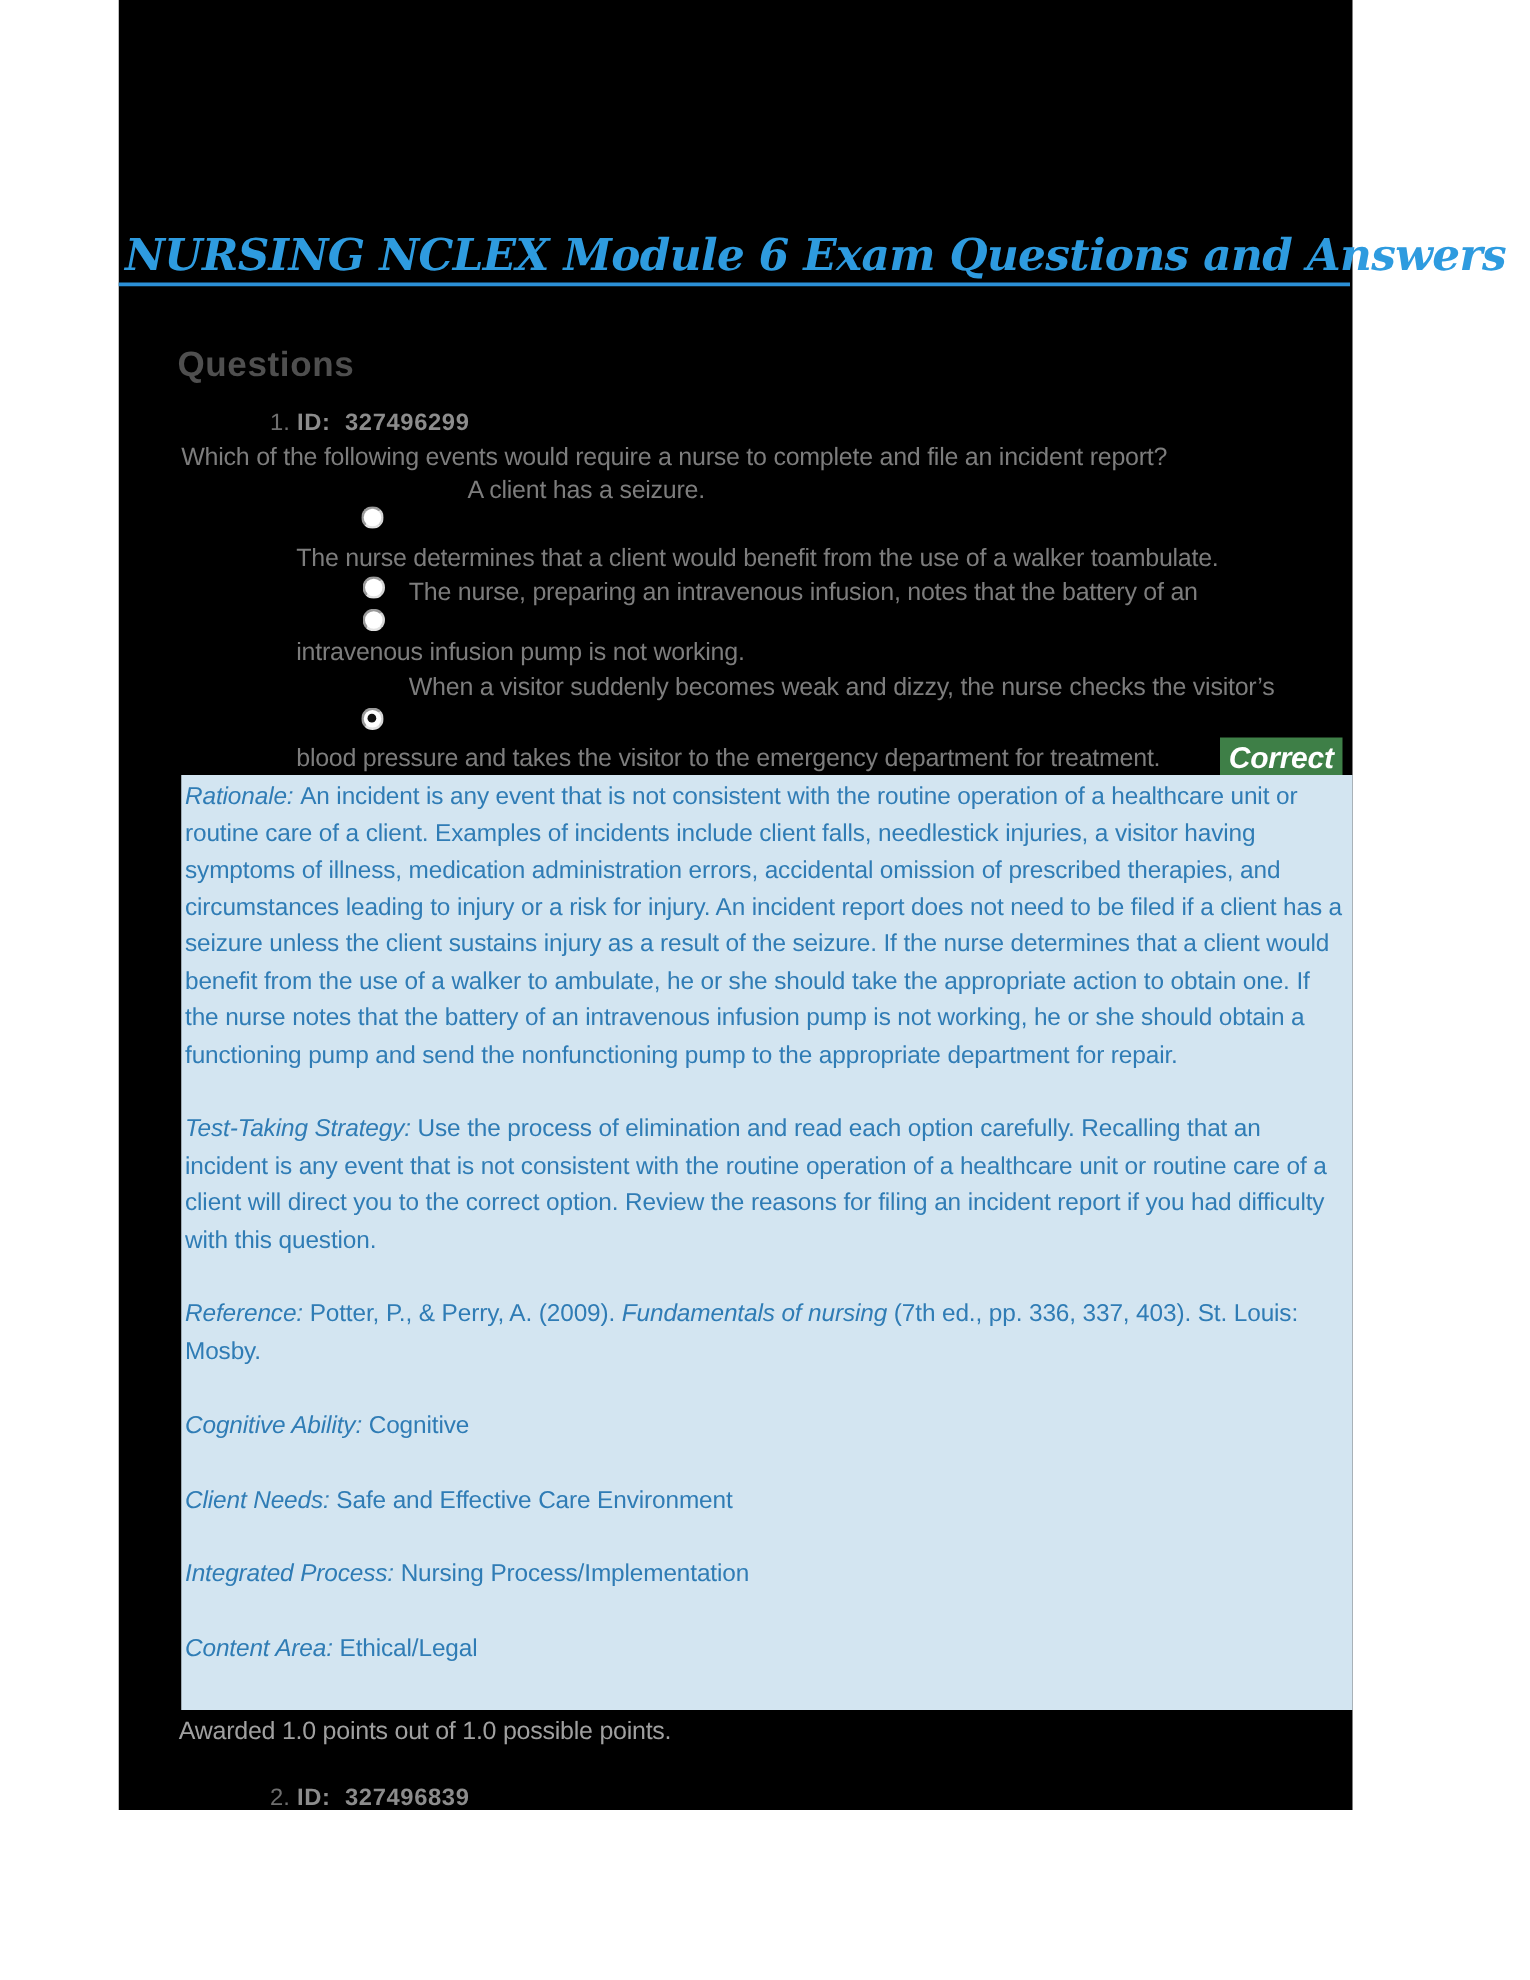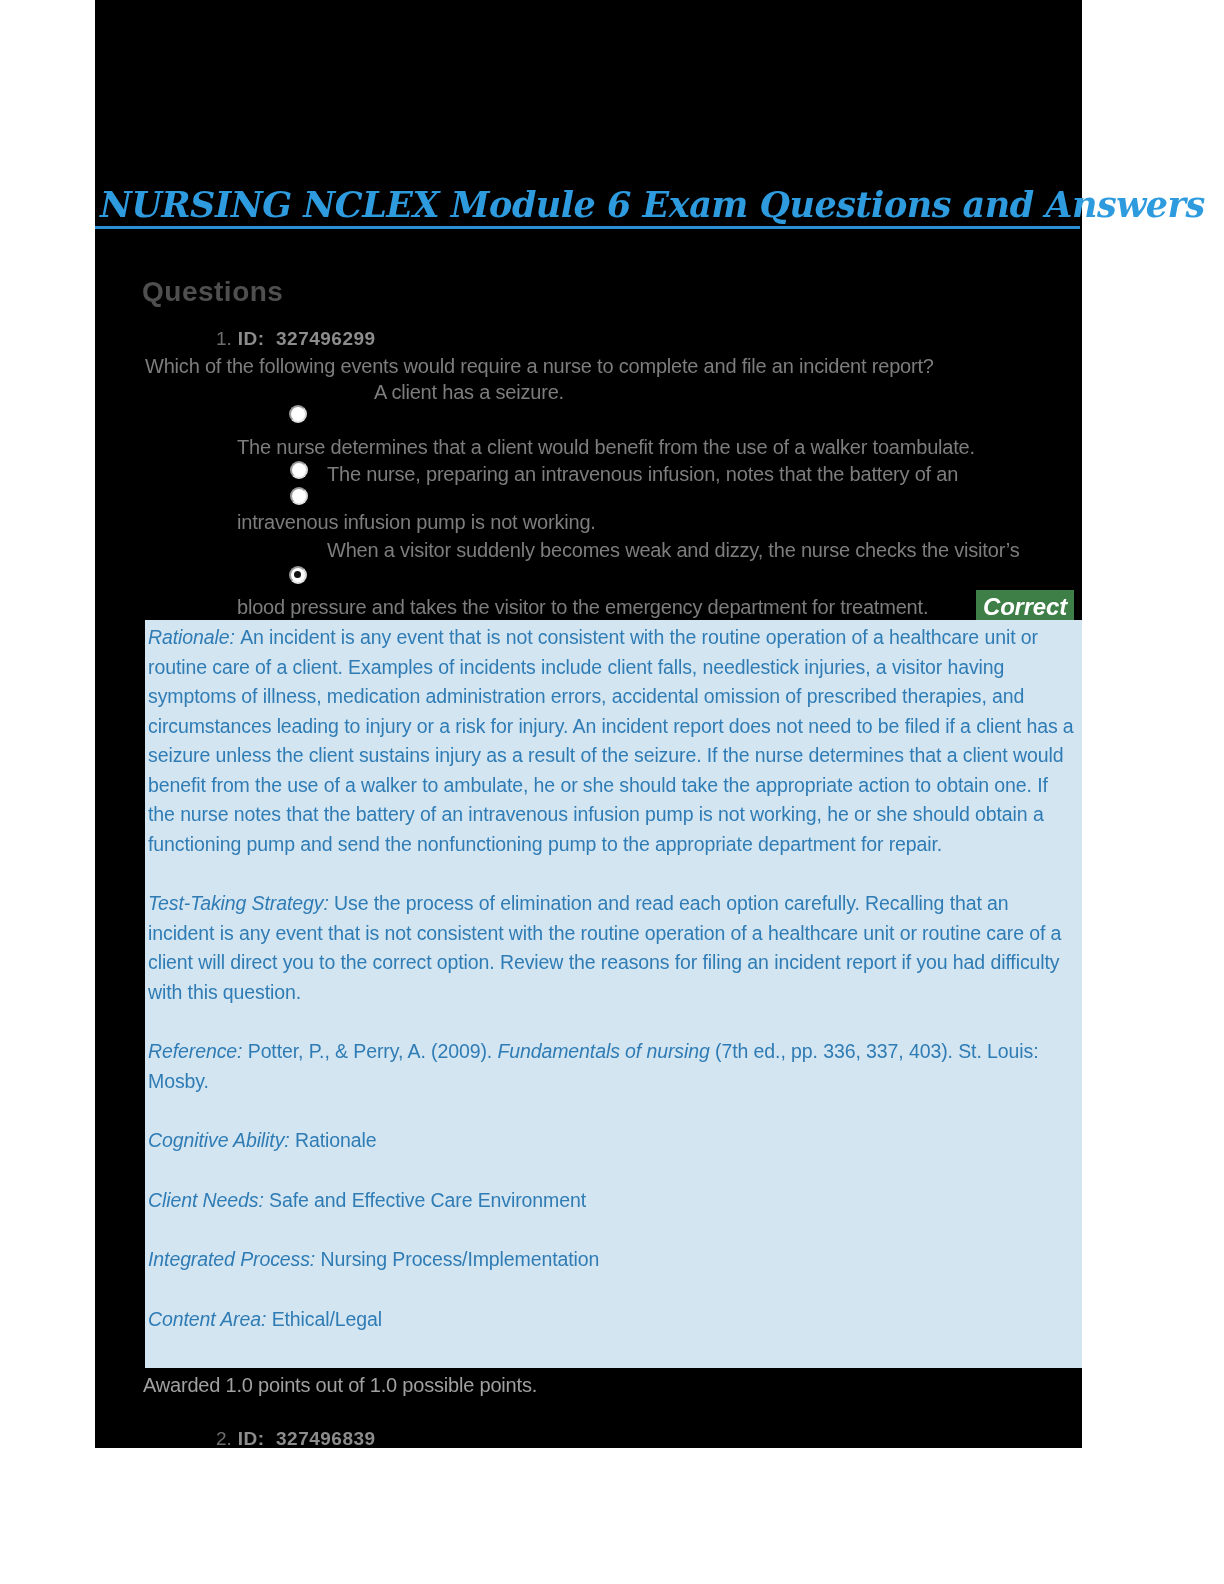--- a/index.html
+++ b/index.html
@@ -89,21 +89,21 @@
   <div class="radio selected" style="left:289px; top:566px;"></div>
   <div class="abs body-gray" style="left:237px; top:596px;">blood pressure and takes the visitor to the emergency department for treatment.</div>
 
   <div class="abs correct-badge">Correct</div>
 
   <div class="rationale-box">
     <div class="inner">
       <p><span class="lbl">Rationale: </span><span>An incident is any event that is not consistent with the routine operation of a healthcare unit or routine care of a client. Examples of incidents include client falls, needlestick injuries, a visitor having symptoms of illness, medication administration errors, accidental omission of prescribed therapies, and circumstances leading to injury or a risk for injury. An incident report does not need to be filed if a client has a seizure unless the client sustains injury as a result of the seizure. If the nurse determines that a client would benefit from the use of a walker to ambulate, he or she should take the appropriate action to obtain one. If the nurse notes that the battery of an intravenous infusion pump is not working, he or she should obtain a functioning pump and send the nonfunctioning pump to the appropriate department for repair.</span></p>
       <p><span class="lbl">Test-Taking Strategy: </span><span>Use the process of elimination and read each option carefully. Recalling that an incident is any event that is not consistent with the routine operation of a healthcare unit or routine care of a client will direct you to the correct option. Review the reasons for filing an incident report if you had difficulty with this question.</span></p>
       <p><span class="lbl">Reference: </span><span>Potter, P., &amp; Perry, A. (2009). </span><span class="ital">Fundamentals of nursing</span><span> (7th ed., pp. 336, 337, 403). St. Louis: Mosby.</span></p>
-      <p><span class="lbl">Cognitive Ability: </span><span>Rationale</span></p>
+      <p><span class="lbl">Cognitive Ability: </span><span>Cognitive</span></p>
       <p><span class="lbl">Client Needs: </span><span>Safe and Effective Care Environment</span></p>
       <p><span class="lbl">Integrated Process: </span><span>Nursing Process/Implementation</span></p>
       <p><span class="lbl">Content Area: </span><span>Ethical/Legal</span></p>
     </div>
   </div>
 
   <div class="abs awarded-line" style="left:143px; top:1374px;">Awarded 1.0 points out of 1.0 possible points.</div>
 
   <div class="abs id-line" style="left:216px; top:1428px;">
     <span>2.</span><span class="id-bold">&nbsp;<span>ID:</span>&nbsp;&nbsp;<span>327496839</span></span>

